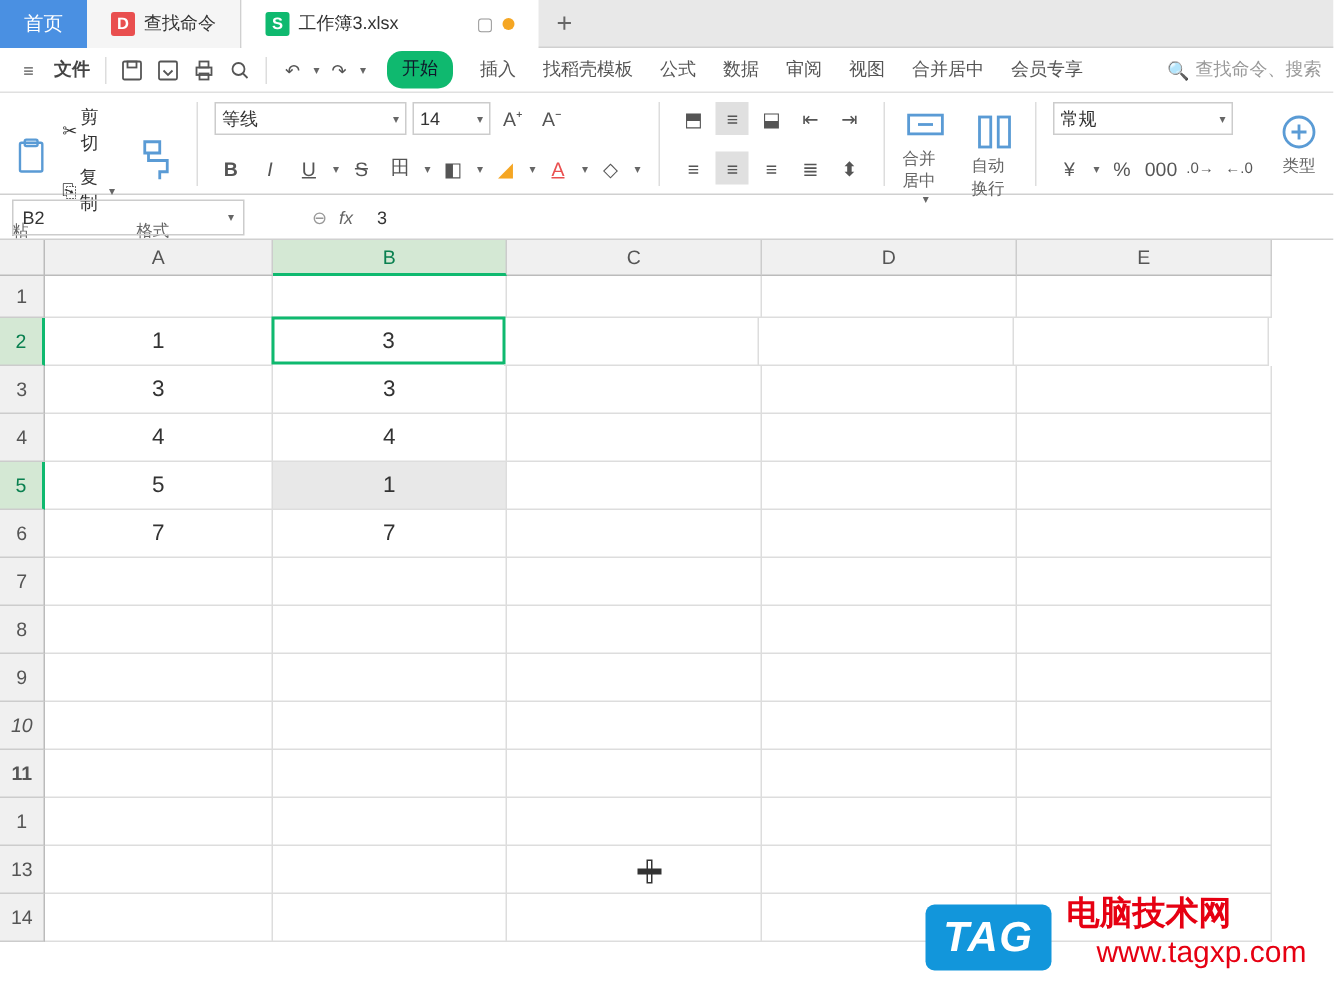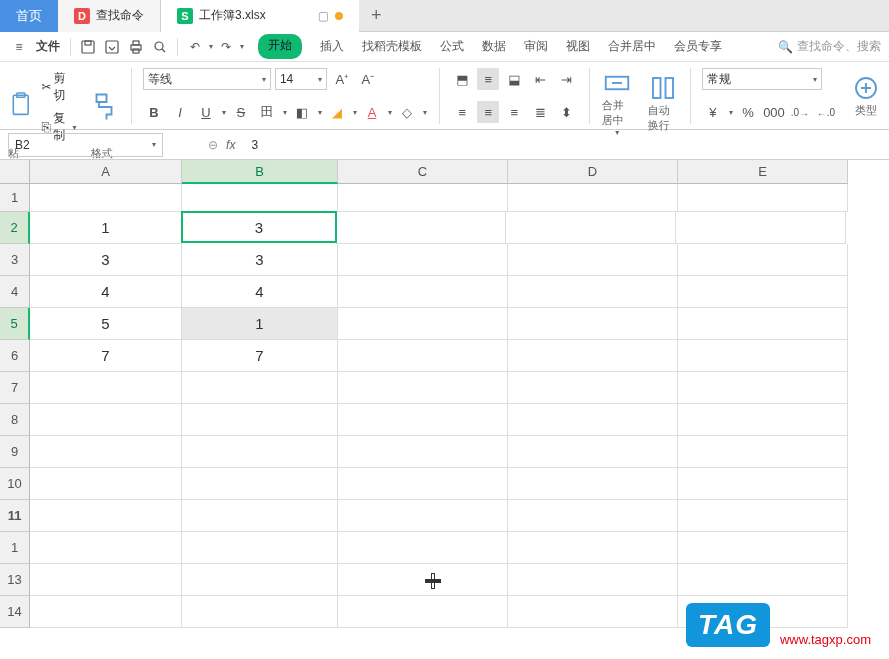--- a/index.html
+++ b/index.html
@@ -62,21 +62,21 @@
 .cell-row { display: flex; }
 .cell { border-right: 1px solid #ddd; border-bottom: 1px solid #ddd; display: flex; align-items: center; justify-content: center; font-size: 15px; color: #333; }
 .cell-active { border: 2px solid #0fb96f; margin: -1px; }
 .cell-sel { background: #e8e8e8; }
 
 
 .watermark { position: absolute; bottom: 12px; right: 18px; display: flex; align-items: flex-end; gap: 10px; }
 .tag-badge { background: #1296db; color: #fff; font-weight: bold; font-size: 28px; padding: 6px 12px; border-radius: 6px; font-style: italic; letter-spacing: 1px; }
 .wm-text { display: flex; flex-direction: column; }
 .wm-cn { color: #e60012; font-size: 22px; font-weight: bold; }
-.wm-url { color: #e60012; font-size: 13px; }
+.wm-url { color: #e60012; font-size: 20px; margin-left: 20px; }
 
 
 .cursor-cross { position: absolute; width: 16px; height: 16px; pointer-events: none; }
 .cursor-cross::before, .cursor-cross::after { content: ''; position: absolute; background: #333; }
 .cursor-cross::before { left: 6px; top: 0; width: 4px; height: 16px; }
 .cursor-cross::after { top: 6px; left: 0; height: 4px; width: 16px; }
 .cursor-cross .inner::before, .cursor-cross .inner::after { content: ''; position: absolute; background: #fff; }
 .cursor-cross .inner::before { left: 7px; top: 1px; width: 2px; height: 14px; }
 .cursor-cross .inner::after { top: 7px; left: 1px; height: 2px; width: 14px; }
 </style>
@@ -302,21 +302,21 @@
   <div class="row-headers" id="row-headers">
       <div class="row-h" style="height: 28px;">1</div>
       <div class="row-h row-h-sel" style="height: 32px;">2</div>
       <div class="row-h" style="height: 32px;">3</div>
       <div class="row-h" style="height: 32px;">4</div>
       <div class="row-h row-h-sel" style="height: 32px;">5</div>
       <div class="row-h" style="height: 32px;">6</div>
       <div class="row-h" style="height: 32px;">7</div>
       <div class="row-h" style="height: 32px;">8</div>
       <div class="row-h" style="height: 32px;">9</div>
-      <div class="row-h" style="height: 32px;">10</div>
+      <div class="row-h" style="height: 32px; font-style: italic;">10</div>
       <div class="row-h" style="height: 32px; font-weight: bold;">11</div>
       <div class="row-h" style="height: 32px;">1</div>
       <div class="row-h" style="height: 32px;">13</div>
       <div class="row-h" style="height: 32px;">14</div>
     </div>
   <div class="cells" id="cells">
       <div class="cell-row">
         <div class="cell" style="width: 152px; height: 28px;"></div>
         <div class="cell" style="width: 156px; height: 28px;"></div>
         <div class="cell" style="width: 170px; height: 28px;"></div>
@@ -414,15 +414,16 @@
         <div class="cell" style="width: 170px; height: 32px;"></div>
         <div class="cell" style="width: 170px; height: 32px;"></div>
       </div>
     </div>
   <div class="cursor-cross" style="left:425px; top:413px"><span class="inner"></span></div>
 </div>
 
 <div class="watermark">
   <div class="tag-badge">TAG</div>
   <div class="wm-text">
+    <div class="wm-cn">电脑技术网</div>
     <div class="wm-url">www.tagxp.com</div>
   </div>
 </div>
 
 </body></html>

